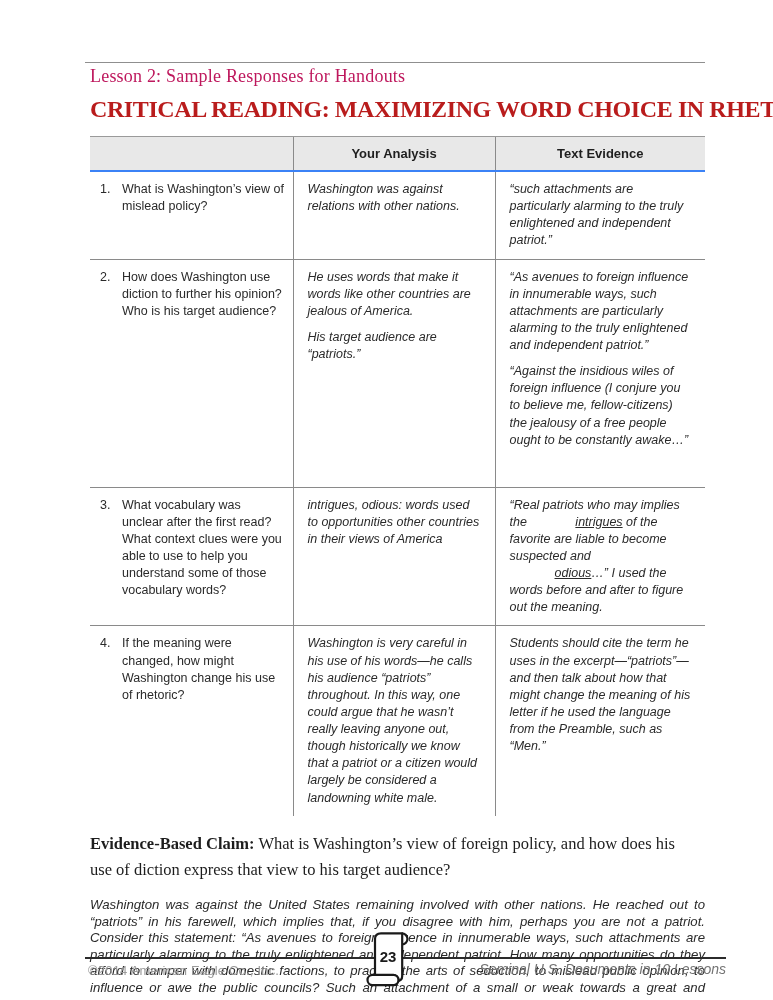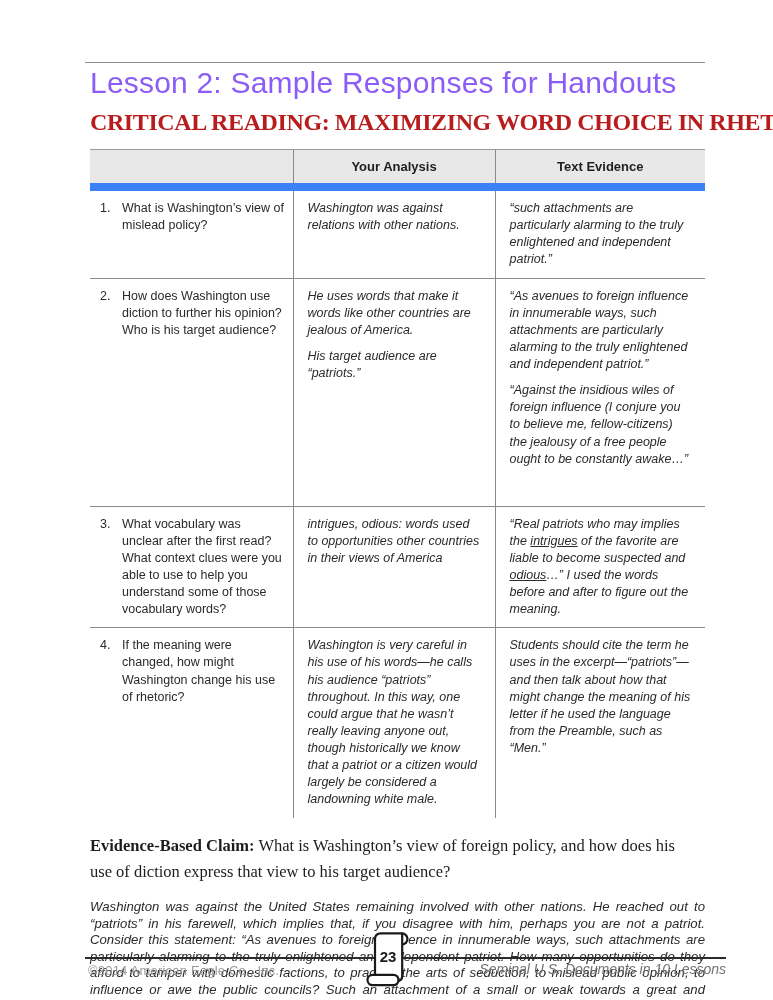--- a/index.html
+++ b/index.html
@@ -3,45 +3,45 @@
 <meta charset="utf-8">
 <style>
   html,body { margin:0; padding:0; background:#ffffff; }
   .page {
     position:relative; width:773px; height:1000px; background:#ffffff;
     font-family:"Liberation Sans", sans-serif; color:#222; overflow:hidden;
   }
   .top-rule { position:absolute; left:85px; top:62px; width:620px; border-top:1px solid #8f8f8f; }
   .main { position:absolute; left:90px; top:66px; width:615px; }
   .doc-title {
-    margin:0 0 9px 0; font-family:Liberation Sans, sans-serif; font-weight:400;
-    font-size:30px; color:#8b5cf6; letter-spacing:0.2px;
+    margin:0 0 9px 0; font-family:Liberation Serif, serif; font-weight:400;
+    font-size:18px; color:#be185d; letter-spacing:0.2px;
   }
   .doc-heading {
     margin:0 0 13px 0; font-family:"Liberation Serif", serif; font-weight:700;
     font-size:24px; letter-spacing:-0.4px; white-space:nowrap; color:#b91c1c;
   }
   table.analysis { width:615px; border-collapse:collapse; table-layout:fixed; }
   col.c1 { width:203px; } col.c2 { width:202px; } col.c3 { width:210px; }
   thead th {
-    background:#e8e8e8; border-top:1px solid #9a9a9a; border-bottom:8px solid #3b82f6;
+    background:#e8e8e8; border-top:1px solid #9a9a9a; border-bottom:2px solid #3b82f6;
     font-weight:700; font-size:13px; padding:9px 6px; text-align:center; color:#1f1f1f;
   }
   td { vertical-align:top; padding:9px 13px 9px 14px; font-size:12.5px; line-height:1.37; color:#2a2a2a; }
   td.qcell { padding-left:10px; padding-right:8px; }
   .bl { border-left:1px solid #8a8a8a; }
   tbody tr + tr td { border-top:1px solid #8a8a8a; }
   tr.r1 { height:87px; } tr.r2 { height:228px; } tr.r3 { height:113px; } tr.r4 { height:160px; }
   .qwrap { display:flex; }
   .qnum { width:22px; flex:0 0 22px; }
   .qtext { flex:1; }
   td.icell { font-style:italic; }
   td p { margin:0 0 9px 0; }
   td p:last-child { margin-bottom:0; }
-  .u { text-decoration:underline; }
+  .u { text-decoration:underline;margin-left:45px; }
   .claim {
     margin:15px 8px 0 0; font-family:"Liberation Serif", serif; font-size:16.5px;
     line-height:1.62; color:#1d1d1d;
   }
   .claim .claim-label { font-weight:700; }
   .response {
     margin:13px 0 0 0; font-style:italic; font-size:13.2px; line-height:16.6px;
     text-align:justify; color:#2a2a2a;
   }
   .footer-line { position:absolute; left:85px; top:957px; width:641px; border-top:2px solid #2b2b2b; }

